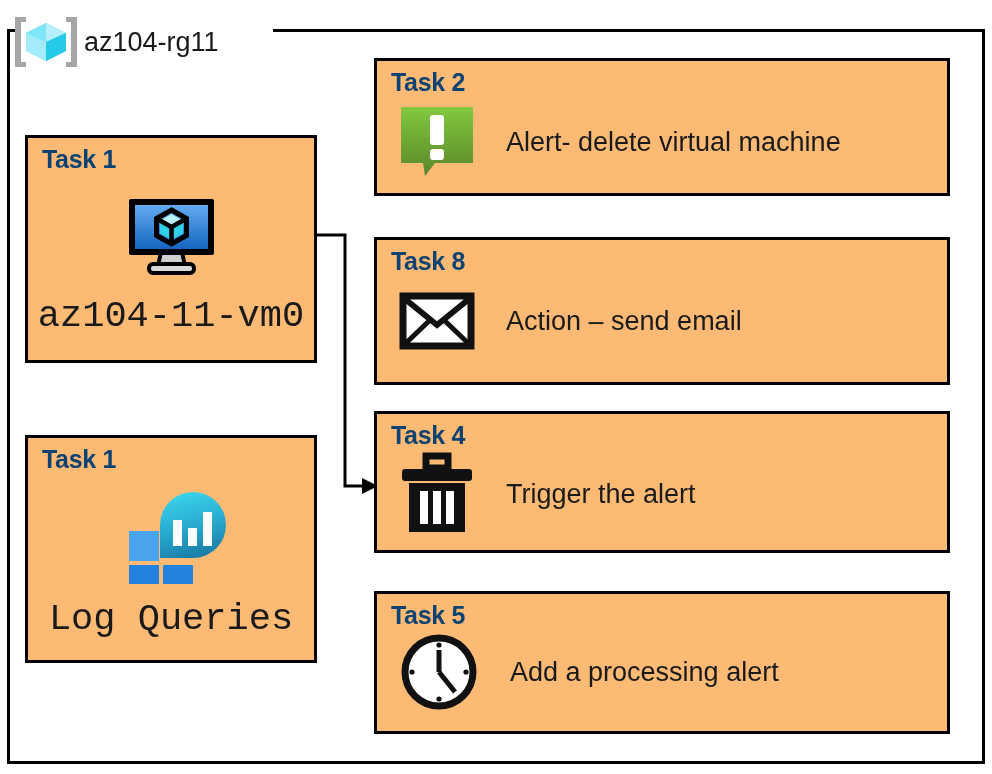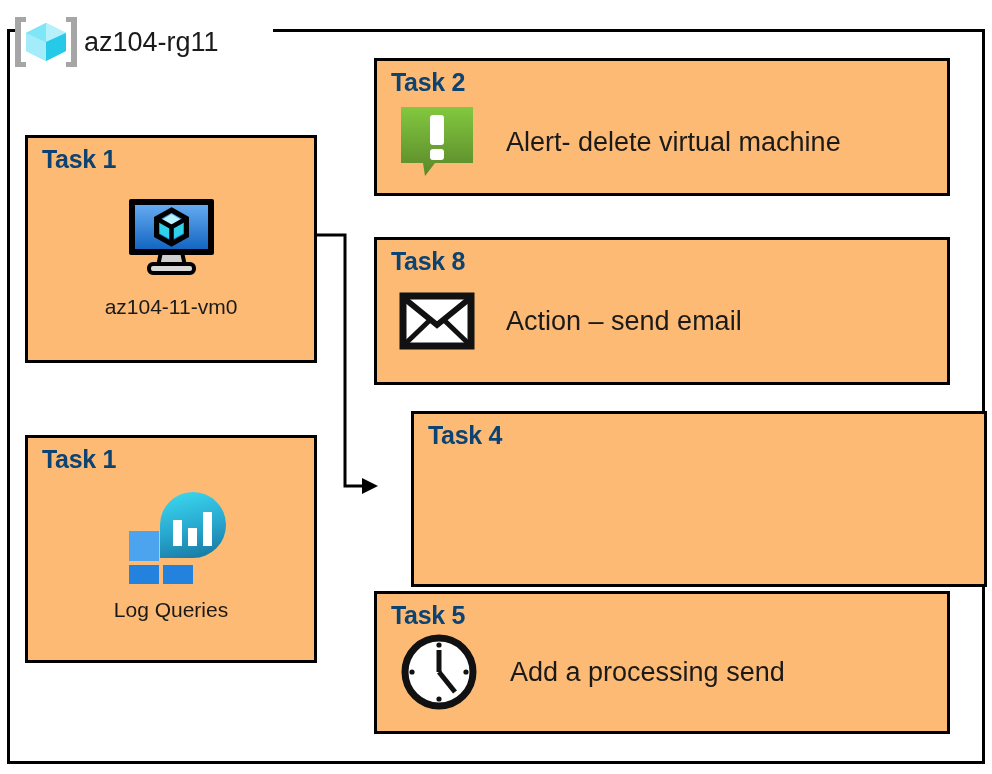--- a/index.html
+++ b/index.html
@@ -77,39 +77,40 @@
   .card-left .icon-wrap {
     position: absolute;
     left: 0; right: 0;
     display: flex;
     justify-content: center;
   }
   .card-left .caption {
     position: absolute;
     left: 0; right: 0;
     text-align: center;
-    font-size: 21px;
+    font-size: 37px;
     color: #1a1a1a;
+    font-family: Liberation Mono, monospace;
   }
 
   
   .card-right .row {
     position: absolute;
     left: 22px;
     display: flex;
     align-items: center;
     gap: 31px;
   }
 
   
   #card-task1 { left: 25px;  top: 135px; width: 292px; height: 228px; }
   #card-task6 { left: 25px;  top: 435px; width: 292px; height: 228px; }
   #card-task2 { left: 374px; top: 58px;  width: 576px; height: 138px; }
   #card-task3 { left: 374px; top: 237px; width: 576px; height: 148px; }
-  #card-task4 { left: 374px; top: 411px; width: 576px; height: 176px; margin-left: 37px; }
+  #card-task4 { left: 374px; top: 411px; width: 576px; height: 142px; }
   #card-task5 { left: 374px; top: 591px; width: 576px; height: 143px; }
 
   
   #connector {
     position: absolute;
     left: 0; top: 0;
     width: 992px; height: 774px;
     pointer-events: none;
   }
 </style>
@@ -233,35 +234,51 @@
           <path d="M6 52 L30 29" fill="none" stroke="#111111" stroke-width="5"></path>
           <path d="M70 52 L46 29" fill="none" stroke="#111111" stroke-width="5"></path>
         </svg>
       </span>
       <span class="card-body-text">Action – send email</span>
     </div>
   </div>
 
   <div class="card card-right" id="card-task4">
     <div class="card-title">Task 4</div>
+    <div class="row" style="top:38px;">
+      <span style="display:flex;">
+        <svg width="76" height="84" viewBox="0 0 76 84" xmlns="http://www.w3.org/2000/svg">
+
+          <path d="M27 4 h22 v12 h-22 z" fill="none" stroke="#111111" stroke-width="7"></path>
+
+          <rect x="3" y="17" width="70" height="12" rx="3" fill="#111111"></rect>
+
+          <path d="M10 31 H66 V80 H10 Z" fill="#111111"></path>
+          <rect x="21" y="39" width="8" height="33" fill="#ffffff"></rect>
+          <rect x="34" y="39" width="8" height="33" fill="#ffffff"></rect>
+          <rect x="47" y="39" width="8" height="33" fill="#ffffff"></rect>
+        </svg>
+      </span>
+      <span class="card-body-text">Trigger the alert</span>
+    </div>
   </div>
 
   <div class="card card-right" id="card-task5">
     <div class="card-title">Task 5</div>
     <div class="row" style="top:38px;">
       <span style="display:flex;">
         <svg width="80" height="80" viewBox="0 0 80 80" xmlns="http://www.w3.org/2000/svg">
           <circle cx="40" cy="40" r="34" fill="#ffffff" stroke="#111111" stroke-width="7"></circle>
 
           <circle cx="40" cy="13" r="2.6" fill="#111111"></circle>
           <circle cx="67" cy="40" r="2.6" fill="#111111"></circle>
           <circle cx="40" cy="67" r="2.6" fill="#111111"></circle>
           <circle cx="13" cy="40" r="2.6" fill="#111111"></circle>
 
           <line x1="40" y1="40" x2="40" y2="18" stroke="#111111" stroke-width="5"></line>
           <line x1="40" y1="40" x2="56" y2="60" stroke="#111111" stroke-width="5"></line>
         </svg>
       </span>
-      <span class="card-body-text">Add a processing send</span>
+      <span class="card-body-text">Add a processing alert</span>
     </div>
   </div>
 
 </div>
 
 </body></html>

